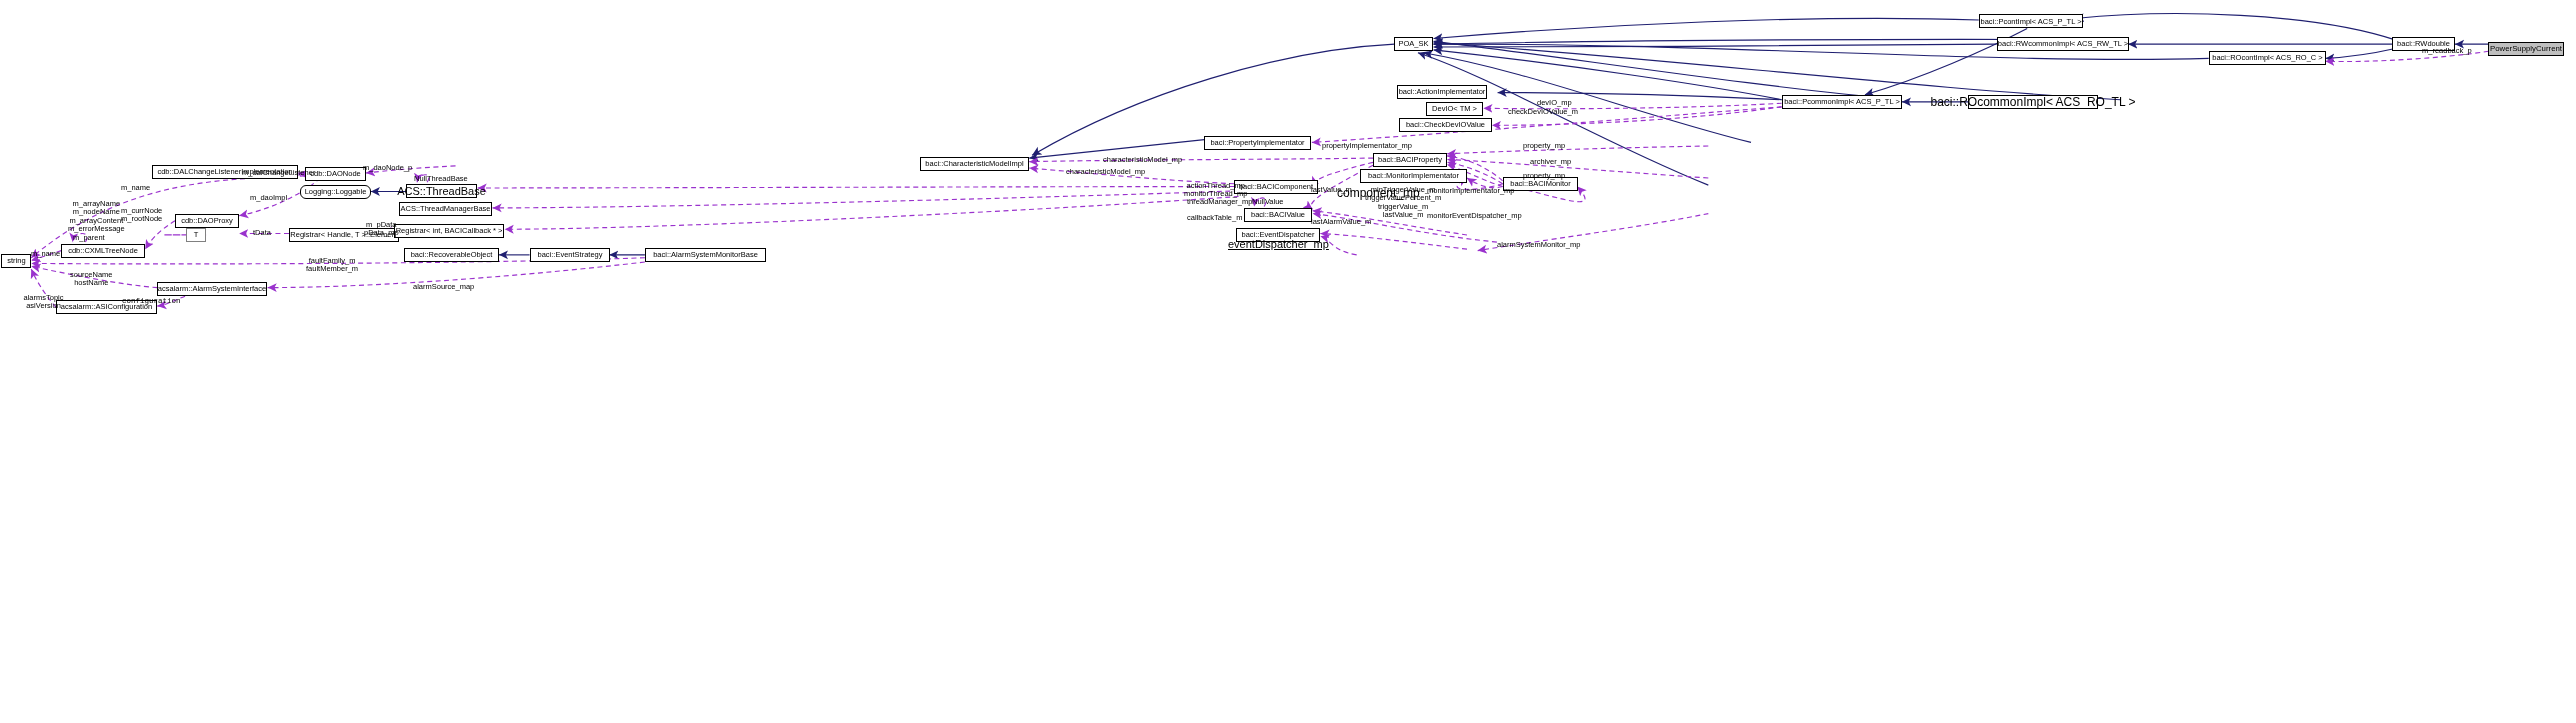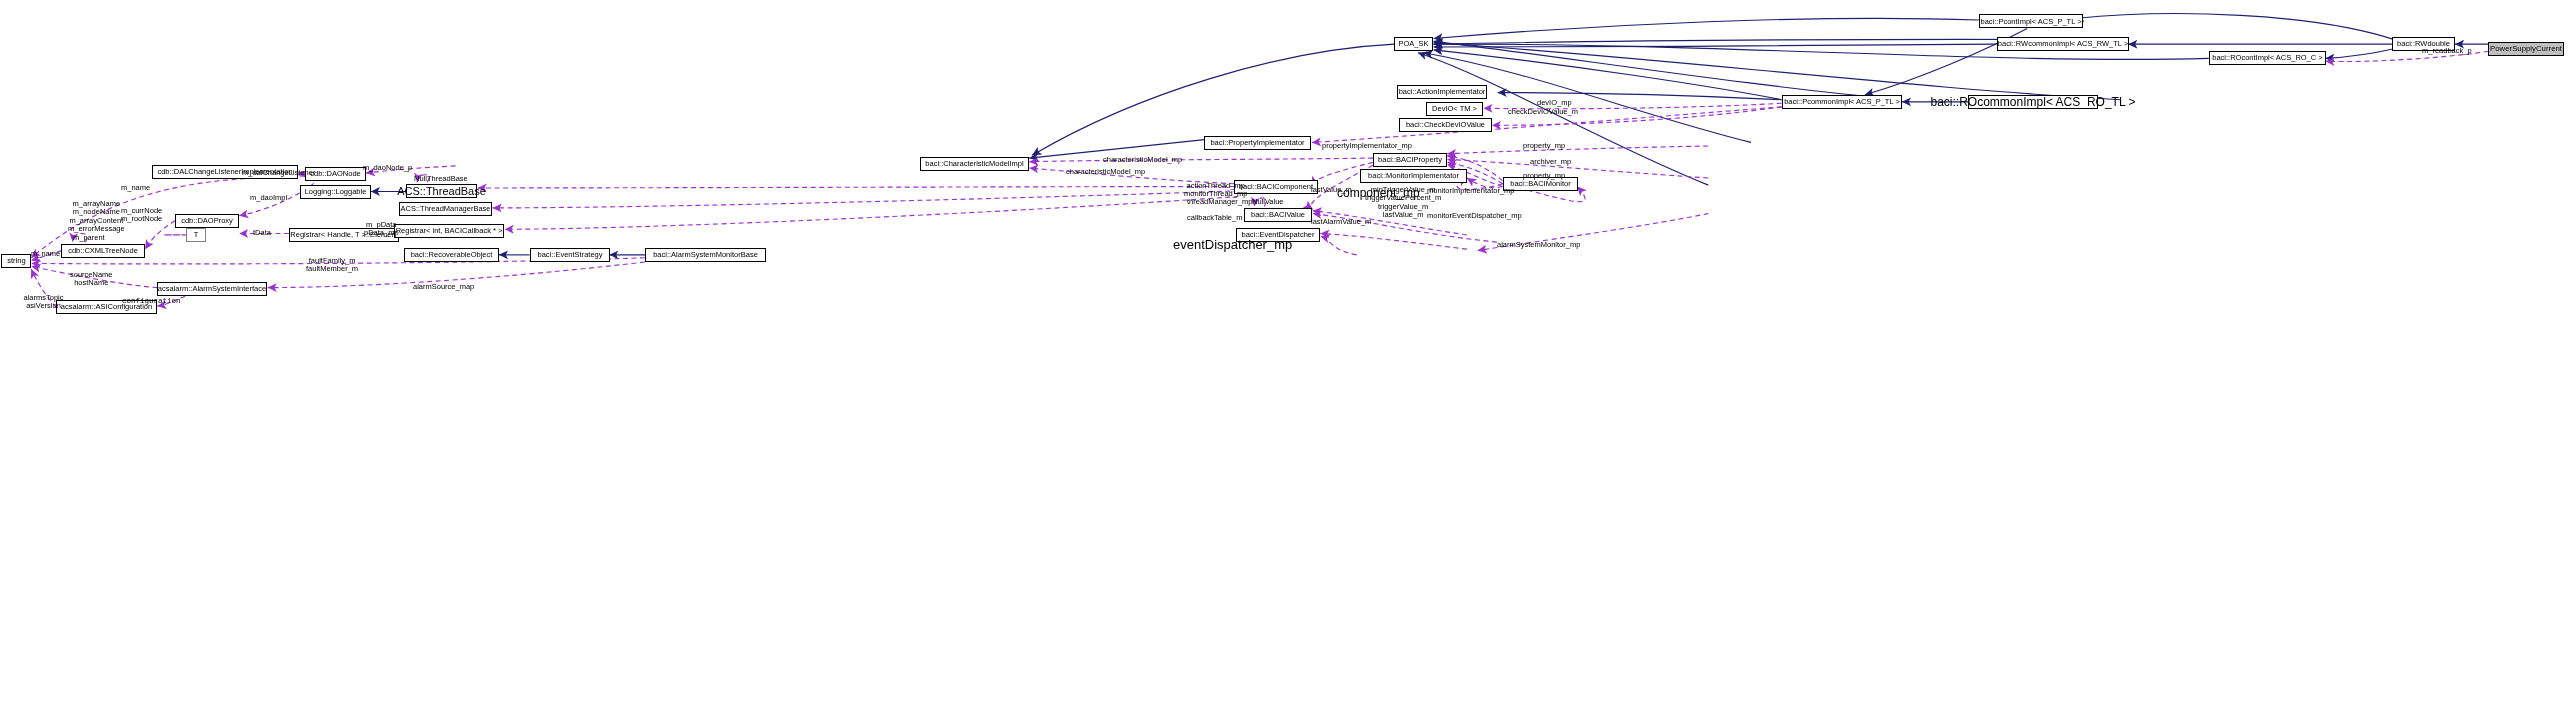--- a/index.html
+++ b/index.html
@@ -175,21 +175,21 @@
     <div class="node" style="left: 1782px; top: 95px; width: 120px; height: 14.2px; font-size: 7.5px;">baci::PcommonImpl&lt; ACS_P_TL &gt;</div>
     <div class="node" style="left: 1968px; top: 95px; width: 130px; height: 14px; font-size: 12px;">baci::ROcommonImpl&lt; ACS_RO_TL &gt;</div>
     <div class="node" style="left: 1204px; top: 136px; width: 107px; height: 14.2px; font-size: 7.5px;">baci::PropertyImplementator</div>
     <div class="node" style="left: 1373px; top: 153px; width: 74px; height: 14.2px; font-size: 7.5px;">baci::BACIProperty</div>
     <div class="node" style="left: 920px; top: 157px; width: 109px; height: 14.2px; font-size: 7.5px;">baci::CharacteristicModelImpl</div>
     <div class="node" style="left: 152px; top: 165px; width: 146px; height: 14.2px; font-size: 7.5px;">cdb::DALChangeListenerImplementation</div>
     <div class="node" style="left: 305px; top: 167px; width: 61px; height: 14.2px; font-size: 7.5px;">cdb::DAONode</div>
     <div class="node" style="left: 1360px; top: 169px; width: 107px; height: 14.2px; font-size: 7.5px;">baci::MonitorImplementator</div>
     <div class="node" style="left: 1503px; top: 177px; width: 75px; height: 14.2px; font-size: 7.5px;">baci::BACIMonitor</div>
     <div class="node" style="left: 1234px; top: 180px; width: 84px; height: 14.2px; font-size: 7.5px;">baci::BACIComponent</div>
-    <div class="node" style="left: 300px; top: 185px; width: 71px; height: 14.2px; font-size: 7.5px;">Logging::Loggable</div>
+    <div class="node" style="left: 300px; top: 185px; width: 71px; height: 14.2px; font-size: 7.5px; border-radius: 6px;">Logging::Loggable</div>
     <div class="node" style="left: 406px; top: 184px; width: 71px; height: 14.2px; font-size: 11px;">ACS::ThreadBase</div>
     <div class="node" style="left: 1244px; top: 208px; width: 68px; height: 14.2px; font-size: 7.5px;">baci::BACIValue</div>
     <div class="node" style="left: 399px; top: 202px; width: 93px; height: 14.2px; font-size: 7.5px;">ACS::ThreadManagerBase</div>
     <div class="node" style="left: 175px; top: 214px; width: 64px; height: 14.2px; font-size: 7.5px;">cdb::DAOProxy</div>
     <div class="node template" style="left: 186px; top: 228px; width: 20px; height: 14.2px; font-size: 7.5px;">T</div>
     <div class="node" style="left: 289px; top: 228px; width: 110px; height: 14.2px; font-size: 7.5px;">Registrar&lt; Handle, T &gt;::Element</div>
     <div class="node" style="left: 394px; top: 224px; width: 110px; height: 14.2px; font-size: 7.5px;">Registrar&lt; int, BACICallback * &gt;</div>
     <div class="node" style="left: 1236px; top: 228px; width: 84px; height: 14.2px; font-size: 7.5px;">baci::EventDispatcher</div>
     <div class="node" style="left: 61px; top: 244px; width: 84px; height: 14.2px; font-size: 7.5px;">cdb::CXMLTreeNode</div>
     <div class="node" style="left: 404px; top: 248px; width: 95px; height: 14.2px; font-size: 7.5px;">baci::RecoverableObject</div>
@@ -230,21 +230,21 @@
     <div class="edge-label" style="left: 121px; top: 207px; font-size: 7.5px;">m_currNode
 m_rootNode</div>
     <div class="edge-label" style="left: 1187px; top: 214px; font-size: 7.5px;">callbackTable_m</div>
     <div class="edge-label" style="left: 73px; top: 234px; font-size: 7.5px;">m_parent</div>
     <div class="edge-label" style="left: 364px; top: 221px; font-size: 7.5px;">m_pData
 pData_mp</div>
     <div class="edge-label" style="left: 253px; top: 229px; font-size: 7.5px;">tData</div>
     <div class="edge-label" style="left: 1311px; top: 218px; font-size: 7.5px;">lastAlarmValue_m</div>
     <div class="edge-label" style="left: 1427px; top: 212px; font-size: 7.5px;">monitorEventDispatcher_mp</div>
     <div class="edge-label" style="left: 31px; top: 250px; font-size: 7.5px;">m_name</div>
-    <div class="edge-label" style="left: 1173px; top: 238px; font-size: 13px;">eventDispatcher_mp</div>
+    <div class="edge-label" style="left: 1228px; top: 238px; font-size: 11px; text-decoration: underline;">eventDispatcher_mp</div>
     <div class="edge-label" style="left: 1497px; top: 241px; font-size: 7.5px;">alarmSystemMonitor_mp</div>
     <div class="edge-label" style="left: 306px; top: 257px; font-size: 7.5px;">faultFamily_m
 faultMember_m</div>
     <div class="edge-label" style="left: 70px; top: 271px; font-size: 7.5px;">sourceName
 hostName</div>
     <div class="edge-label" style="left: 413px; top: 283px; font-size: 7.5px;">alarmSource_map</div>
     <div class="edge-label" style="left: 23.5px; top: 294px; font-size: 7.5px;">alarmsTopic
 asiVersion</div>
     <div class="edge-label" style="left: 122px; top: 297px; font-size: 7.5px; font-family: Liberation Mono, monospace;">configuration</div>
   </div>

